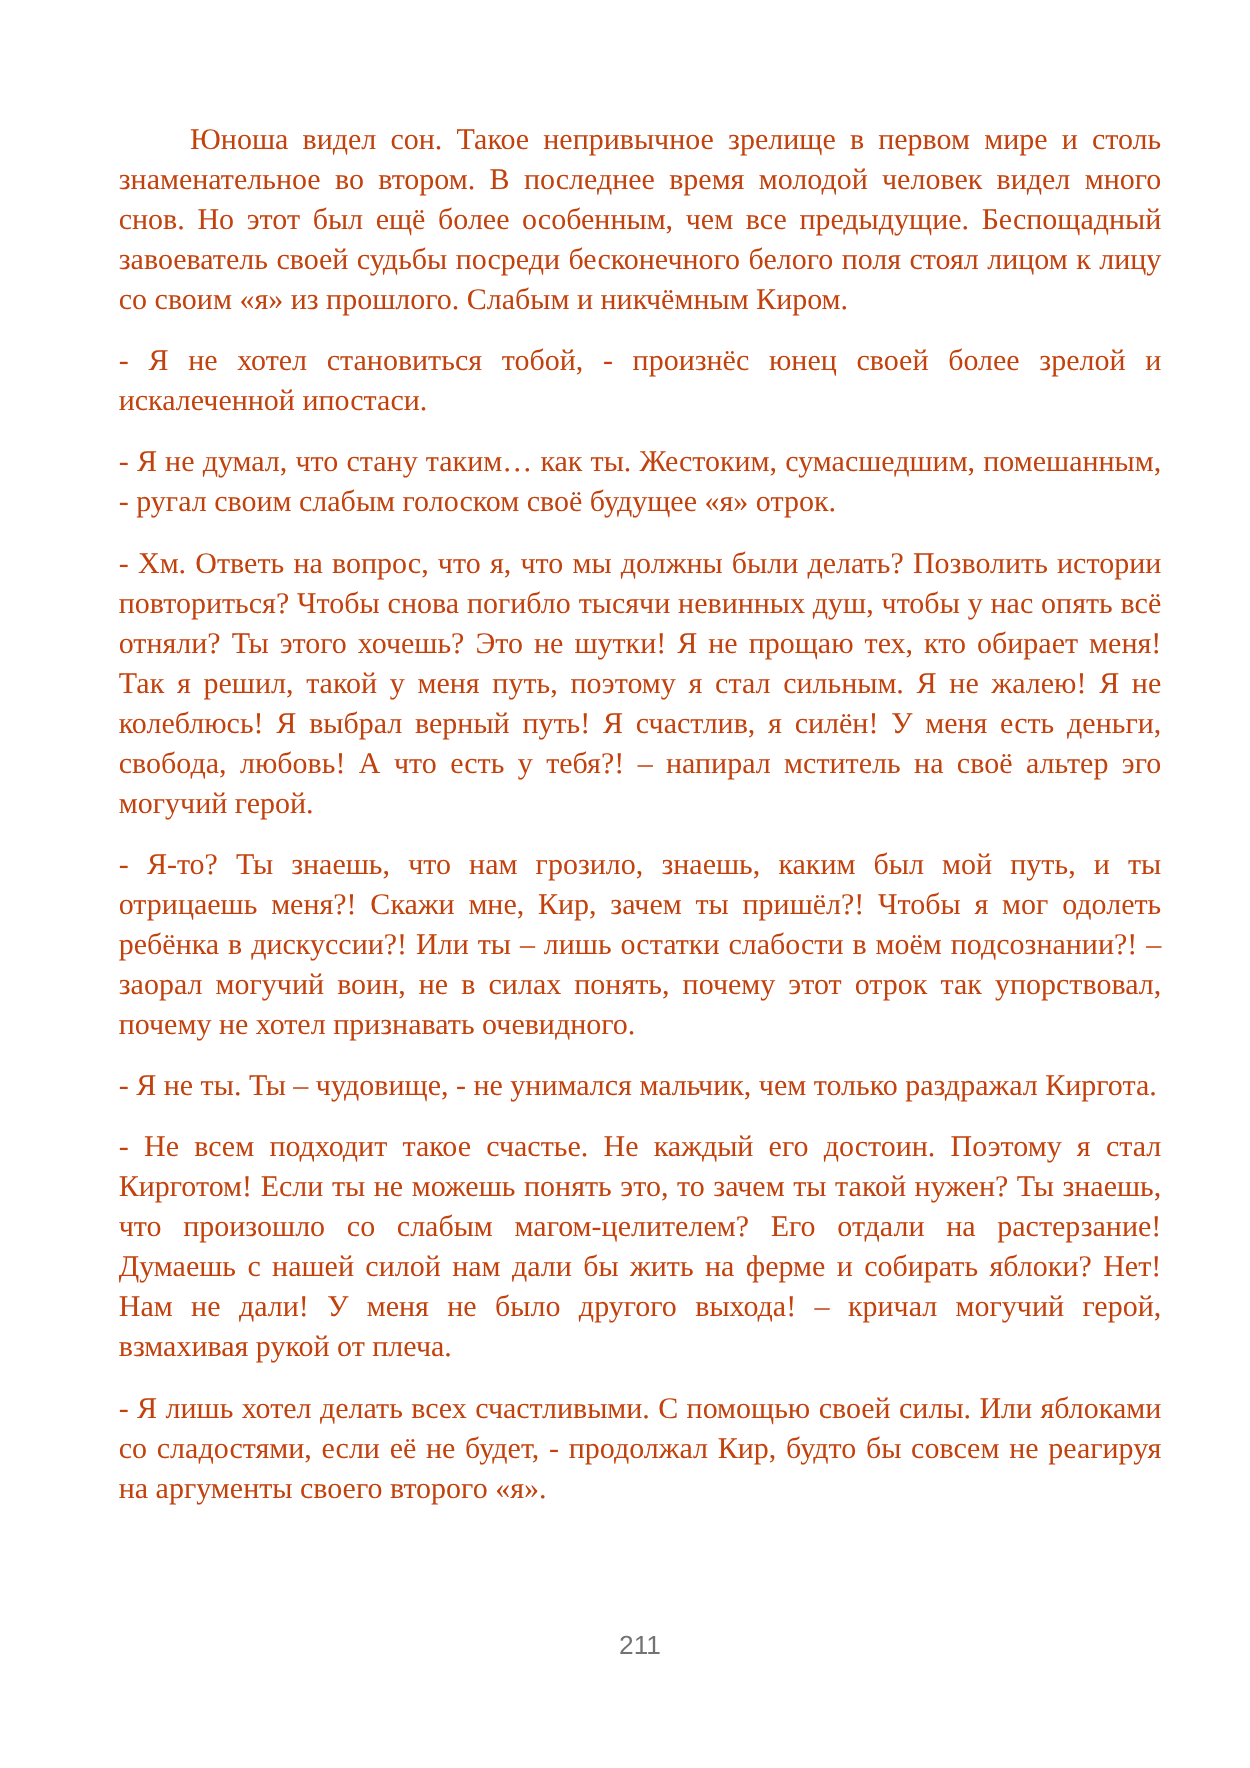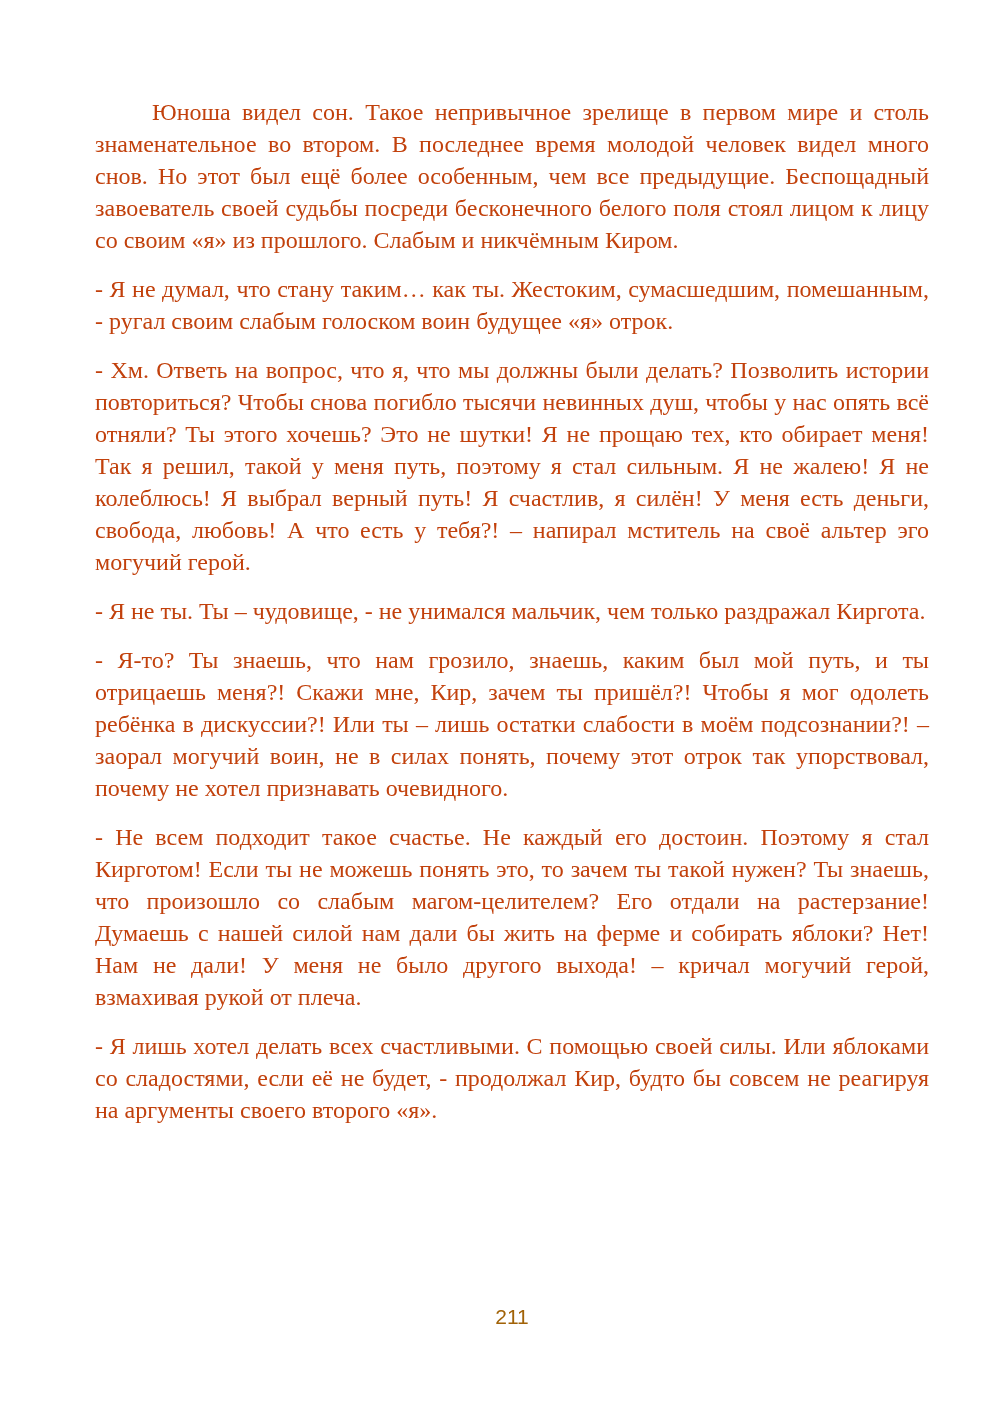--- a/index.html
+++ b/index.html
@@ -35,30 +35,31 @@
   }
   .page-number {
     position: absolute;
     top: 1304px;
     left: 95px;
     width: 834px;
     text-align: center;
     font-family: "Liberation Sans", "DejaVu Sans", sans-serif;
     font-size: 21px;
     line-height: 26px;
-    color: #a16207;
+    color: #737373;
   }
 </style>
 </head>
 <body>
 
 <div class="page">
   <div class="content">
     <p class="indent">Юноша видел сон. Такое непривычное зрелище в первом мире и столь знаменательное во втором. В последнее время молодой человек видел много снов. Но этот был ещё более особенным, чем все предыдущие. Беспощадный завоеватель своей судьбы посреди бесконечного белого поля стоял лицом к лицу со своим «я» из прошлого. Слабым и никчёмным Киром.</p>
-    <p>- Я не думал, что стану таким… как ты. Жестоким, сумасшедшим, помешанным, - ругал своим слабым голоском воин будущее «я» отрок.</p>
+    <p>- Я не хотел становиться тобой, - произнёс юнец своей более зрелой и искалеченной ипостаси.</p>
+    <p>- Я не думал, что стану таким… как ты. Жестоким, сумасшедшим, помешанным, - ругал своим слабым голоском своё будущее «я» отрок.</p>
     <p>- Хм. Ответь на вопрос, что я, что мы должны были делать? Позволить истории повториться? Чтобы снова погибло тысячи невинных душ, чтобы у нас опять всё отняли? Ты этого хочешь? Это не шутки! Я не прощаю тех, кто обирает меня! Так я решил, такой у меня путь, поэтому я стал сильным. Я не жалею! Я не колеблюсь! Я выбрал верный путь! Я счастлив, я силён! У меня есть деньги, свобода, любовь! А что есть у тебя?! – напирал мститель на своё альтер эго могучий герой.</p>
+    <p>- Я-то? Ты знаешь, что нам грозило, знаешь, каким был мой путь, и ты отрицаешь меня?! Скажи мне, Кир, зачем ты пришёл?! Чтобы я мог одолеть ребёнка в дискуссии?! Или ты – лишь остатки слабости в моём подсознании?! – заорал могучий воин, не в силах понять, почему этот отрок так упорствовал, почему не хотел признавать очевидного.</p>
     <p>- Я не ты. Ты – чудовище, - не унимался мальчик, чем только раздражал Киргота.</p>
-    <p>- Я-то? Ты знаешь, что нам грозило, знаешь, каким был мой путь, и ты отрицаешь меня?! Скажи мне, Кир, зачем ты пришёл?! Чтобы я мог одолеть ребёнка в дискуссии?! Или ты – лишь остатки слабости в моём подсознании?! – заорал могучий воин, не в силах понять, почему этот отрок так упорствовал, почему не хотел признавать очевидного.</p>
     <p>- Не всем подходит такое счастье. Не каждый его достоин. Поэтому я стал Кирготом! Если ты не можешь понять это, то зачем ты такой нужен? Ты знаешь, что произошло со слабым магом-целителем? Его отдали на растерзание! Думаешь с нашей силой нам дали бы жить на ферме и собирать яблоки? Нет! Нам не дали! У меня не было другого выхода! – кричал могучий герой, взмахивая рукой от плеча.</p>
     <p>- Я лишь хотел делать всех счастливыми. С помощью своей силы. Или яблоками со сладостями, если её не будет, - продолжал Кир, будто бы совсем не реагируя на аргументы своего второго «я».</p>
   </div>
   <div class="page-number">211</div>
 </div>
 
 </body></html>

